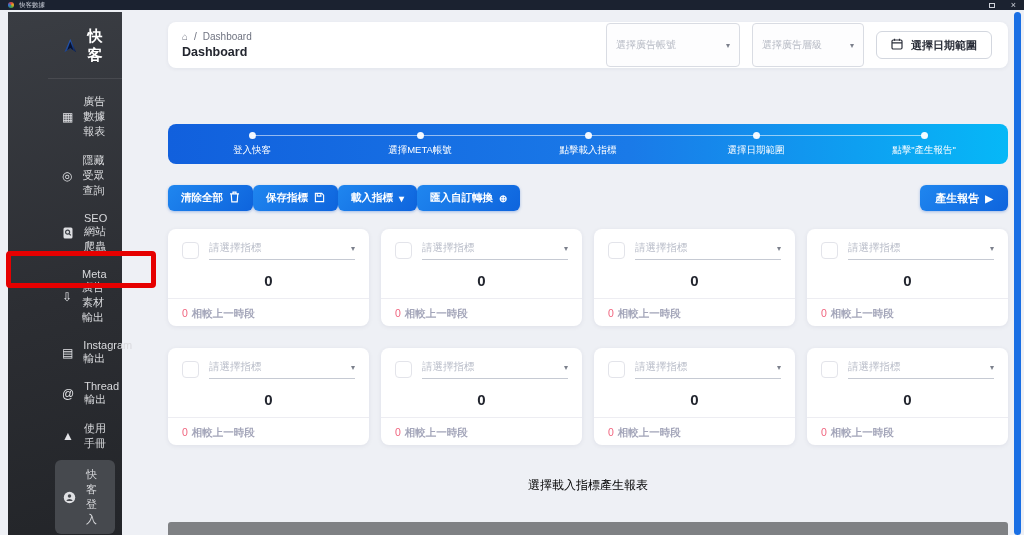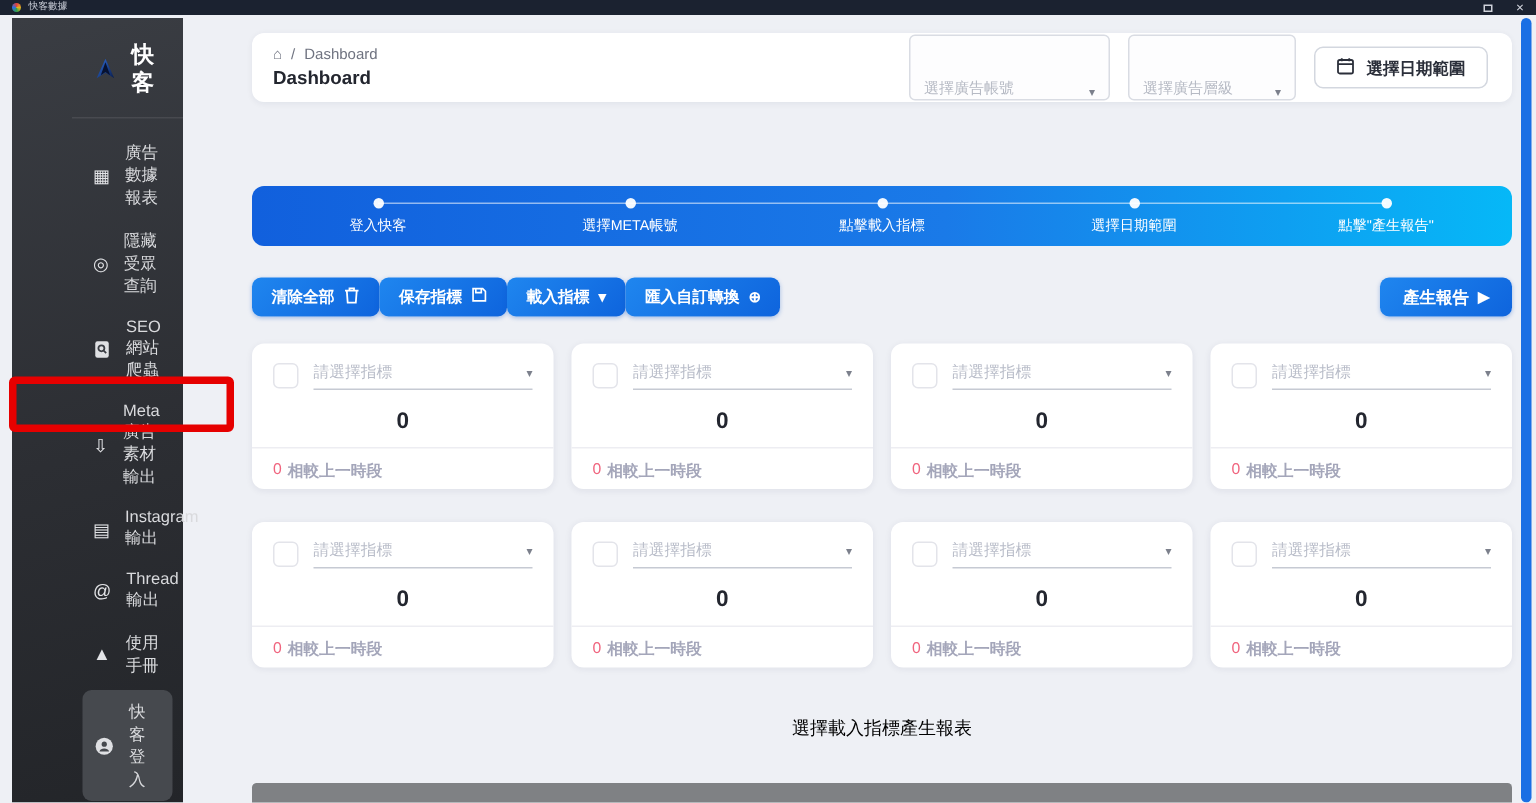--- a/index.html
+++ b/index.html
@@ -43,21 +43,21 @@
   .main { position:absolute; left:168px; top:22px; width:840px; }
 
   .header-card { height:46px; background:#ffffff; border-radius:8px;
     box-shadow:0 1px 4px rgba(25,35,70,.06); display:flex; align-items:center;
     justify-content:space-between; padding:0 16px 0 14px; }
   .bc-wrap { display:flex; flex-direction:column; justify-content:center; gap:3px; }
   .breadcrumb { display:flex; align-items:center; gap:6px; font-size:10px; color:#6f7380; }
   .page-title { font-size:12.5px; font-weight:bold; color:#23262f; }
   .header-right { display:flex; align-items:center; gap:12px; }
   .select { width:134px; height:44px; border:1px solid #d9dce3; border-radius:4px;
-    background:#fdfdfe; display:flex; align-items:flex-end; justify-content:space-between;
+    background:#fdfdfe; display:flex; align-items:center; justify-content:space-between;
     padding:0 9px; cursor:pointer; }
   .select.small { width:112px; }
   .select .ph { font-size:10px; color:#b6bac4; }
   .select .caret, .card-select .caret { font-size:8px; color:#7c808c; }
   .date-btn { height:28px; border:1px solid #d3d7df; border-radius:6px; background:#fff;
     display:flex; align-items:center; gap:8px; padding:0 14px; font-size:11px;
     font-weight:bold; color:#2b2f3a; cursor:pointer; }
 
   .stepper { margin-top:56px; height:40px; border-radius:8px; position:relative;
     background:linear-gradient(90deg,#1160dd 0%, #1a7ae8 55%, #06b8f7 100%);

